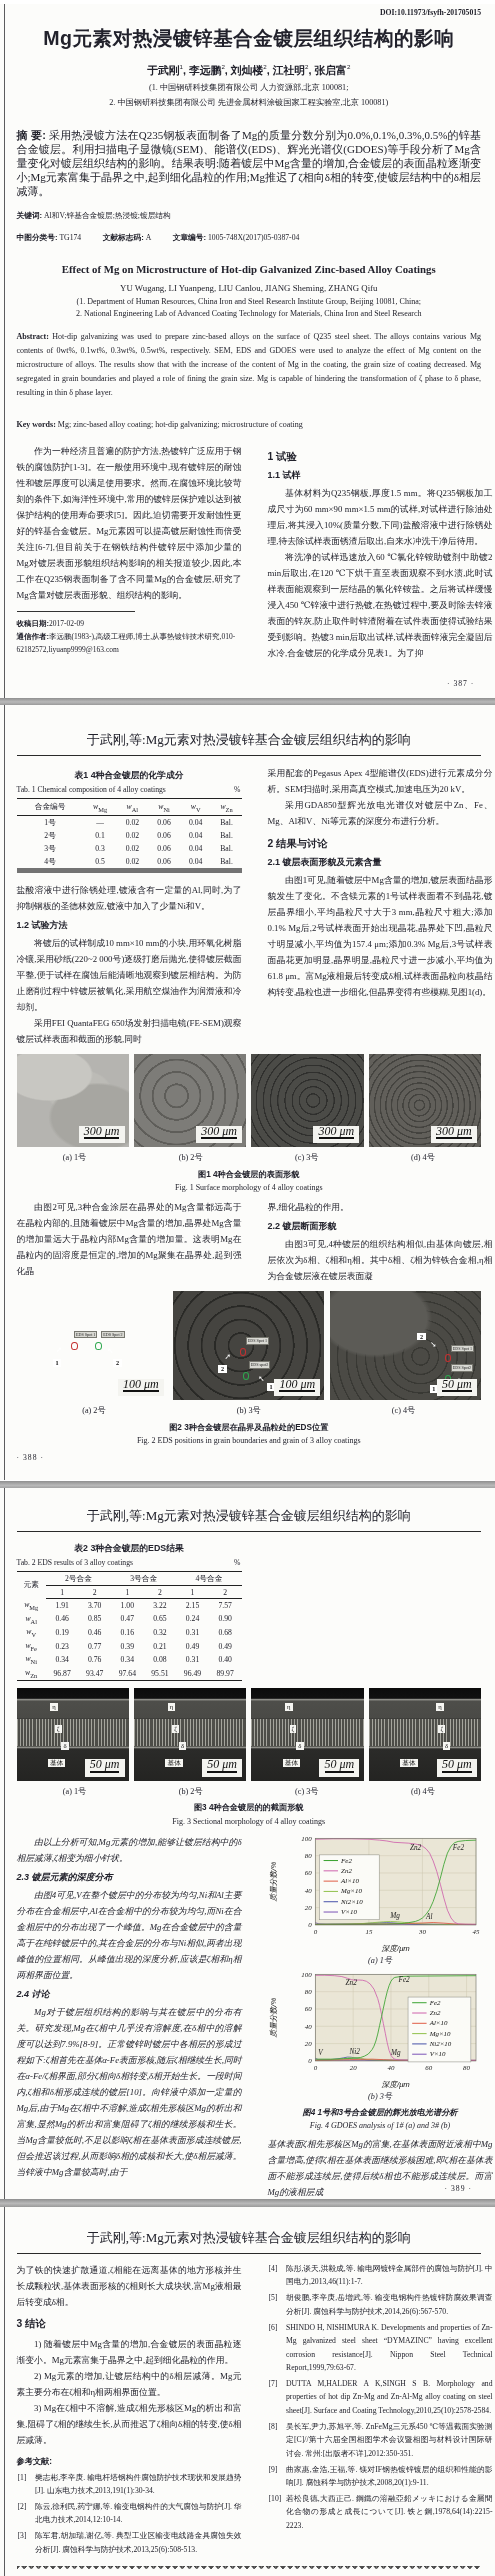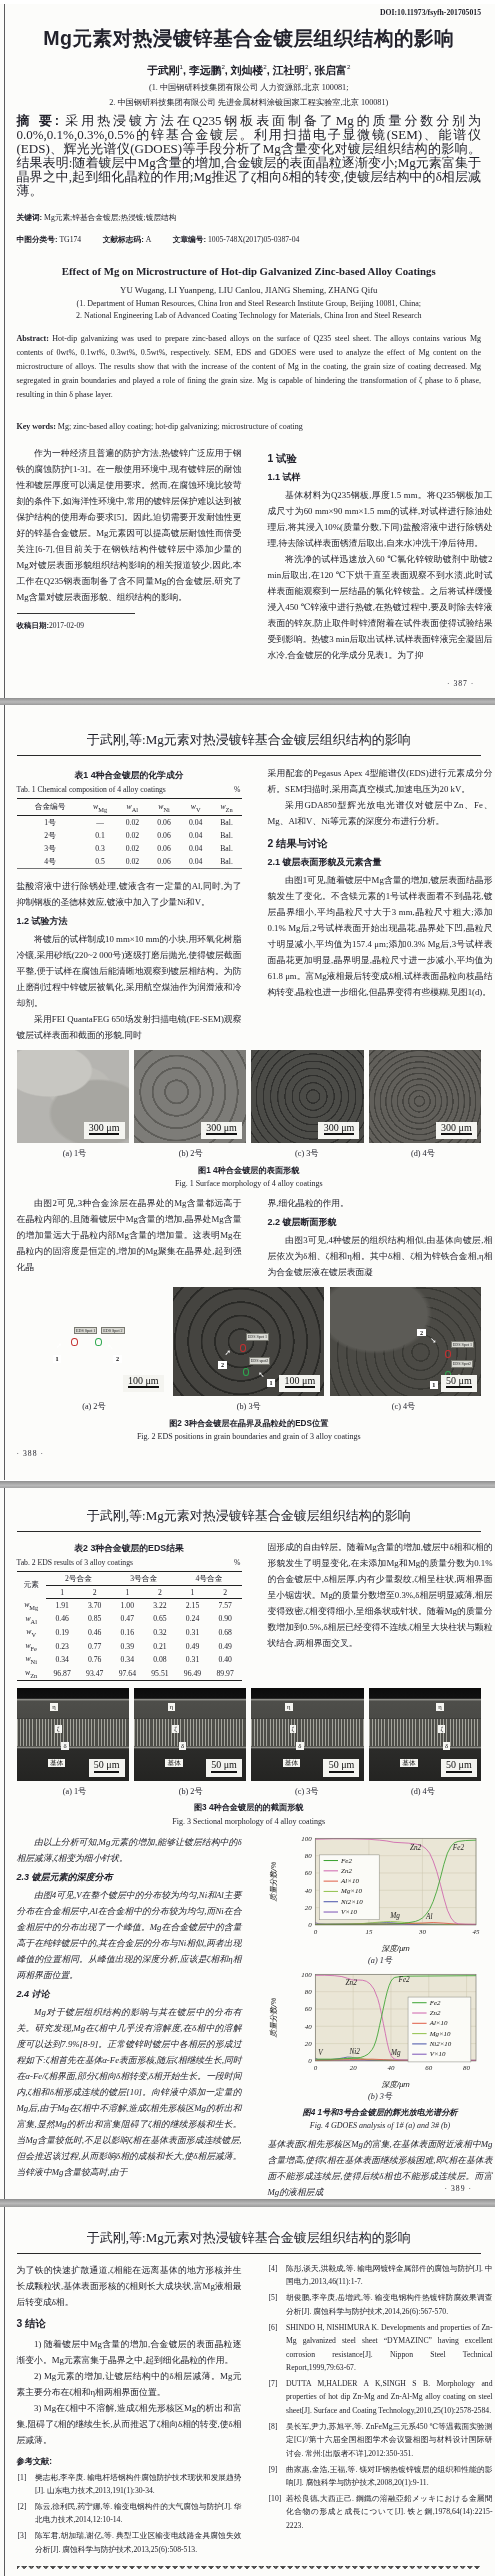--- a/index.html
+++ b/index.html
@@ -18,42 +18,42 @@
   .h2{font-size:9px;font-weight:bold;margin:5.2px 0 3.1px;font-family:"Liberation Sans",sans-serif;}
   .running-header{font-size:13px;text-align:center;padding-top:26px;}
   .header-rule{border:none;border-top:0.8px solid #2a2a2a;margin:6.2px 0 0;}
   .pageno{font-size:7.7px;letter-spacing:1px;}
   
   .doi{font-size:7.7px;font-weight:bold;text-align:right;padding-top:4.1px;}
   .cn-title{font-size:19.6px;font-weight:bold;text-align:center;margin:8.2px 0 1px;font-family:"Liberation Sans",sans-serif;letter-spacing:0.5px;}
   .authors{font-size:10.8px;text-align:center;margin-top:11.3px;font-family:"Liberation Sans",sans-serif;font-weight:bold;}
   .authors sup{font-size:6.2px;font-weight:normal;}
   .affil{font-size:8.2px;text-align:center;margin-top:4.1px;}
-  .abstract{font-size:13px;line-height:14px;text-align:justify;margin-top:6px;}
+  .abstract{font-size:11px;line-height:14px;text-align:justify;margin-top:20px;}
   .abstract .lab,.kwline .lab,.clcline .lab{font-family:"Liberation Sans",sans-serif;font-weight:bold;}
   .kwline,.clcline{font-size:7.7px;line-height:14px;margin-top:1.5px;}
   .clcline .seg{margin-right:19.6px;}
   .en-title{font-size:10.8px;font-weight:bold;text-align:center;margin-top:17.5px;}
   .en-authors{font-size:8.8px;text-align:center;margin-top:8.2px;}
   .en-affil{font-size:8px;text-align:center;margin-top:3.1px;line-height:12.4px;}
   .en-abstract{font-size:8px;line-height:14px;text-align:justify;margin-top:9.3px;}
   .en-abstract .lab,.en-kw .lab{font-weight:bold;}
   .en-kw{font-size:8px;line-height:13.4px;margin-top:18px;}
   .body-cols{margin-top:11.3px;}
   .footer-rule{border:none;border-top:0.8px solid #333;width:118px;margin:8.2px 0 5.2px;}
   .footnote{font-size:7.5px;line-height:13px;}
   .footnote .lab{font-family:"Liberation Sans",sans-serif;font-weight:bold;}
   .p1-pageno{position:absolute;right:20.6px;top:675px;}
   
   .tbl-title{font-size:8.8px;font-weight:bold;text-align:center;font-family:"Liberation Sans",sans-serif;margin-top:4.1px;}
   .tbl-sub{font-size:7.7px;text-align:left;margin-top:3.1px;position:relative;}
   .tbl-sub .unit{position:absolute;right:1px;}
   table.sci{width:100%;border-collapse:collapse;margin-top:4.1px;font-size:7.7px;}
   table.sci th,table.sci td{text-align:center;padding:1.5px 1px;font-weight:normal;}
-  .t1{border-top:1px solid #222;border-bottom:1px solid #737373;}
+  .t1{border-top:1px solid #222;border-bottom:5px solid #737373;}
   .t1 thead th{border-bottom:0.6px solid #222;padding:3.1px 1px;}
   .t1 td{padding:4.1px 1px;}
   .t2{border-top:1px solid #222;border-bottom:1px solid #222;}
   .t2 .grp{border-bottom:0.5px solid #222;}
   .t2 thead .subrow th{border-bottom:0.6px solid #222;}
   .t2 td{padding:1.3px 1px;}
   .elem i{font-style:italic;}
   
   .figrow{display:flex;gap:5.2px;margin-top:7.2px;}
   .semimg{position:relative;height:93px;overflow:hidden;flex:1 1 0;}
@@ -62,22 +62,22 @@
   .f1c{background:repeating-radial-gradient(circle at 55% 50%,#4b4b47 0 5.7px,#2f2f2d 6.2px 7.2px),#3e3e3b;}
   .f1d{background:repeating-radial-gradient(circle at 45% 55%,#615f5a 0 4.1px,#44433f 4.6px 5.7px),#54534e;}
   .f2a{background:repeating-radial-gradient(circle at 40% 40%,#5a5955 0 13.4px,#8a89833 14px 15.5px),repeating-radial-gradient(circle at 70% 75%,#504f4b 0 16.5px,#83827c44 17px 18.5px),#4d4c48;}
   .f2b{background:repeating-radial-gradient(circle at 45% 50%,#454440 0 11.3px,#16161477 12px 13.4px),#3b3a37;}
   .f2c{background:radial-gradient(103px 72px at 30% 25%,#5c5b56 0 50%,transparent 55%),repeating-radial-gradient(circle at 60% 60%,#4b4a45 0 7.7px,#22222055 8.2px 9.3px),#44433e;}
   .f2img{position:relative;height:109px;overflow:hidden;flex:1 1 0;}
   .f3img{position:relative;height:93px;overflow:hidden;flex:1 1 0;
      background:linear-gradient(180deg,#0b0b0b 0%,#101010 11%,#9a9a94 12.5%,#4e4e4a 14%,#4a4a46 32%,#3b3b38 33%,#343431 62%,#8f8f89 64%,#2b2b29 65.5%,#242422 100%);}
   .zeta{position:absolute;left:0;right:0;top:33%;height:29%;
      background:repeating-linear-gradient(90deg,rgba(235,235,225,.55) 0 1px,transparent 1px 3.1px),rgba(120,120,112,.35);}
-  .scalebar{position:absolute;right:4.1px;bottom:4.1px;background:#f4f4f0;color:#111;font-size:10px;
-     padding:1px 5.2px 4.1px;text-align:right;line-height:9.3px;}
+  .scalebar{position:absolute;right:4.1px;bottom:4.1px;background:#f4f4f0;color:#111;font-size:12px;
+     padding:1px 5.2px 4.1px;text-align:right;line-height:9.3px;font-style:italic;}
   .scalebar::after{content:"";display:block;height:2.1px;background:#111;margin-top:1px;}
   .sublabels{display:flex;margin-top:5.2px;font-size:8.2px;}
   .sublabels span{flex:1;text-align:center;}
   .figcap-cn{font-size:8.2px;font-weight:bold;text-align:center;margin-top:5.2px;font-family:"Liberation Sans",sans-serif;}
   .figcap-en{font-size:8px;text-align:center;margin-top:3.1px;}
   .phase{position:absolute;background:#f6f6f2;color:#111;font-size:6.7px;line-height:8.2px;padding:0 2.1px;}
   .edstag{position:absolute;background:#d9d9d3;border:0.5px solid #77776f;color:#222;font-size:4.1px;line-height:5.7px;padding:0 1px;white-space:nowrap;}
   .edsdot{position:absolute;width:4.6px;height:5.7px;border-radius:50%;border:1px solid;}
   .numbox{position:absolute;background:#fff;color:#000;font-size:6.2px;font-weight:bold;line-height:7.7px;padding:0 2.6px;}
   .arr{position:absolute;color:#fff;font-size:7.7px;}
@@ -115,41 +115,42 @@
         <span><span>于武刚</span><sup>1</sup><span>,</span></span>
         <span><span>李远鹏</span><sup>2</sup><span>,</span></span>
         <span><span>刘灿楼</span><sup>2</sup><span>,</span></span>
         <span><span>江社明</span><sup>2</sup><span>,</span></span>
         <span><span>张启富</span><sup>2</sup><span></span></span>
       </div>
       <div class="affil">(1. 中国钢研科技集团有限公司 人力资源部,北京 100081;</div>
       <div class="affil">2. 中国钢研科技集团有限公司 先进金属材料涂镀国家工程实验室,北京 100081)</div>
 
       <p class="abstract"><span class="lab">摘  要:</span> <span>采用热浸镀方法在Q235钢板表面制备了Mg的质量分数分别为0.0%,0.1%,0.3%,0.5%的锌基合金镀层。利用扫描电子显微镜(SEM)、能谱仪(EDS)、辉光光谱仪(GDOES)等手段分析了Mg含量变化对镀层组织结构的影响。结果表明:随着镀层中Mg含量的增加,合金镀层的表面晶粒逐渐变小;Mg元素富集于晶界之中,起到细化晶粒的作用;Mg推迟了ζ相向δ相的转变,使镀层结构中的δ相层减薄。</span></p>
-      <p class="kwline"><span class="lab">关键词:</span> <span>Mg元素;锌基合金镀层;热浸镀;镀层结构</span></p>
+      <p class="kwline"><span class="lab">关键词:</span> <span>Al和V;锌基合金镀层;热浸镀;镀层结构</span></p>
       <p class="clcline">
         <span class="seg"><span class="lab">中图分类号:</span> <span>TG174</span></span>
         <span class="seg"><span class="lab">文献标志码:</span> <span>A</span></span>
         <span class="seg"><span class="lab">文章编号:</span> <span>1005-748X(2017)05-0387-04</span></span>
       </p>
 
       <div class="en-title">Effect of Mg on Microstructure of Hot-dip Galvanized Zinc-based Alloy Coatings</div>
       <div class="en-authors">YU Wugang, LI Yuanpeng, LIU Canlou, JIANG Sheming, ZHANG Qifu</div>
       <div class="en-affil">
         <div>(1. Department of Human Resources, China Iron and Steel Research Institute Group, Beijing 10081, China;</div>
         <div>2. National Engineering Lab of Advanced Coating Technology for Materials, China Iron and Steel Research</div>
       </div>
       <p class="en-abstract"><span class="lab">Abstract:</span> <span>Hot-dip galvanizing was used to prepare zinc-based alloys on the surface of Q235 steel sheet. The alloys contains various Mg contents of 0wt%, 0.1wt%, 0.3wt%, 0.5wt%, respectively. SEM, EDS and GDOES were used to analyze the effect of Mg content on the microstructure of alloys. The results show that with the increase of the content of Mg in the coating, the grain size of coating decreased. Mg segregated in grain boundaries and played a role of fining the grain size. Mg is capable of hindering the transformation of ζ phase to δ phase, resulting in thin δ phase layer.</span></p>
       <p class="en-kw"><span class="lab">Key words:</span> <span>Mg; zinc-based alloy coating; hot-dip galvanizing; microstructure of coating</span></p>
 
       <div class="cols body-cols">
         <div class="col">
           <p class="para">作为一种经济且普遍的防护方法,热镀锌广泛应用于钢铁的腐蚀防护[1-3]。在一般使用环境中,现有镀锌层的耐蚀性和镀层厚度可以满足使用要求。然而,在腐蚀环境比较苛刻的条件下,如海洋性环境中,常用的镀锌层保护难以达到被保护结构的使用寿命要求[5]。因此,迫切需要开发耐蚀性更好的锌基合金镀层。Mg元素因可以提高镀层耐蚀性而倍受关注[6-7],但目前关于在钢铁结构件镀锌层中添加少量的Mg对镀层表面形貌组织结构影响的相关报道较少,因此,本工作在Q235钢表面制备了含不同量Mg的合金镀层,研究了Mg含量对镀层表面形貌、组织结构的影响。</p>
           <hr class="footer-rule">
           <div class="footnote"><span class="lab">收稿日期:</span><span>2017-02-09</span></div>
+          <div class="footnote"><span class="lab">通信作者:</span><span>李远鹏(1983-),高级工程师,博士,从事热镀锌技术研究,010-62182572,liyuanp9999@163.com</span></div>
         </div>
         <div class="col">
           <div class="h1">1  试验</div>
           <div class="h2">1.1  试样</div>
           <p class="para">基体材料为Q235钢板,厚度1.5 mm。将Q235钢板加工成尺寸为60 mm×90 mm×1.5 mm的试样,对试样进行除油处理后,将其浸入10%(质量分数,下同)盐酸溶液中进行除锈处理,待去除试样表面锈渣后取出,自来水冲洗干净后待用。</p>
           <p class="para">将洗净的试样迅速放入60 ℃氯化锌铵助镀剂中助镀2 min后取出,在120 ℃下烘干直至表面观察不到水渍,此时试样表面能观察到一层结晶的氯化锌铵盐。之后将试样缓慢浸入450 ℃锌液中进行热镀,在热镀过程中,要及时除去锌液表面的锌灰,防止取件时锌渣附着在试件表面使得试验结果受到影响。热镀3 min后取出试样,试样表面锌液完全凝固后水冷,合金镀层的化学成分见表1。为了抑</p>
         </div>
       </div>
       <div class="pageno p1-pageno">· 387 ·</div>
     </div>
@@ -387,23 +388,20 @@
                   <td>96.87</td>
                   <td>93.47</td>
                   <td>97.64</td>
                   <td>95.51</td>
                   <td>96.49</td>
                   <td>89.97</td>
                 </tr>
             </tbody>
           </table>
         </div>
-        <div class="col">
-          <p class="para noind">固形成的自由锌层。随着Mg含量的增加,镀层中δ相和ζ相的形貌发生了明显变化,在未添加Mg和Mg的质量分数为0.1%的合金镀层中,δ相层厚,内有少量裂纹,ζ相呈柱状,两相界面呈小锯齿状。Mg的质量分数增至0.3%,δ相层明显减薄,相层变得致密,ζ相变得细小,呈细条状或针状。随着Mg的质量分数增加到0.5%,δ相层已经变得不连续,ζ相呈大块柱状与颗粒状结合,两相界面交叉。</p>
-        </div>
       </div>
 
       <div>
         <div class="figrow">
           <div class="f3img">
             <div class="zeta"></div>
             <span class="phase" style="left:30%;top:16%;">η</span>
             <span class="phase" style="left:34%;top:40%;">ζ</span>
             <span class="phase" style="left:40%;top:58%;">δ</span>
             <span class="phase" style="left:28%;top:76%;">基体</span>

